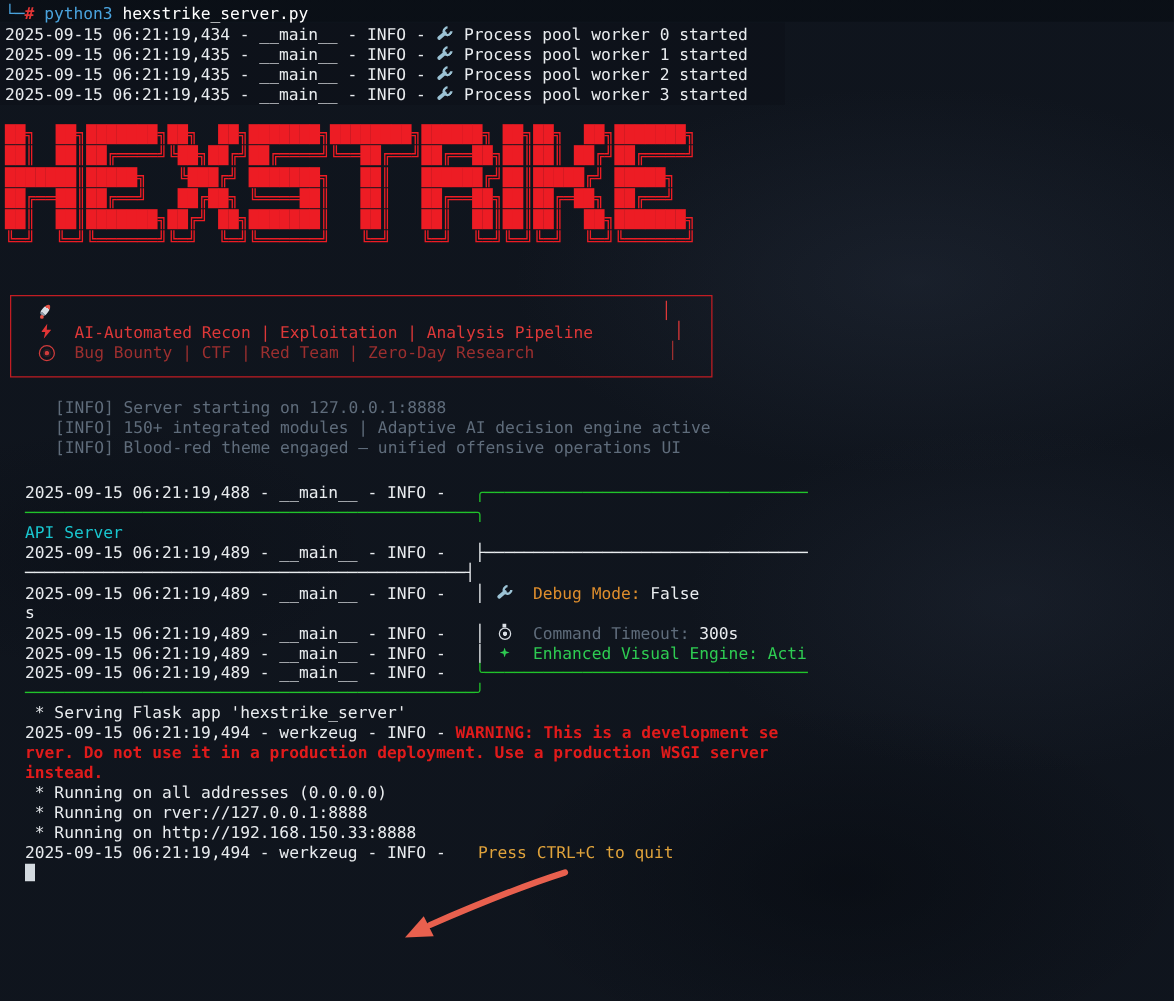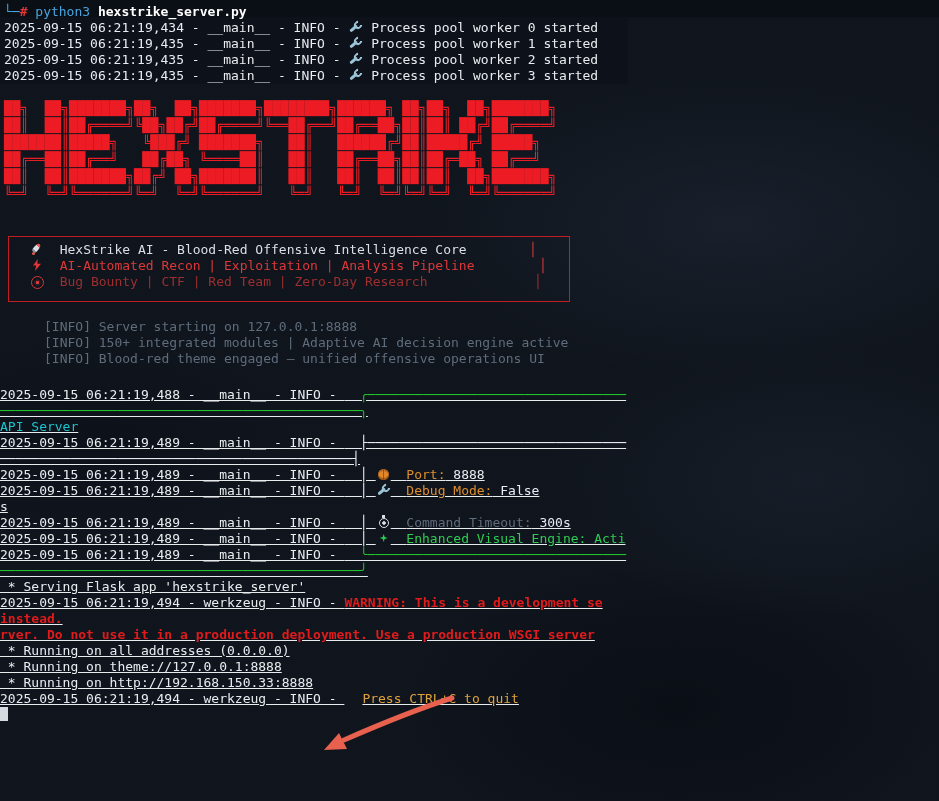--- a/index.html
+++ b/index.html
@@ -13,21 +13,21 @@
       radial-gradient(420px 220px at 72% 88%, rgba(4,7,12,.45), rgba(4,7,12,0) 65%),
       radial-gradient(340px 170px at 10% 55%, rgba(8,12,19,.35), rgba(8,12,19,0) 60%),
       linear-gradient(180deg, rgba(5,8,13,.55) 791px, rgba(5,8,13,.55) 100%),
       #1c2431;
     font-family:"DejaVu Sans Mono", monospace; font-size:13px; line-height:16px; color:#e9ecef;
   }
   .block{ position:absolute; }
   .trow{ height:16px; white-space:pre; }
   
   .w   { color:#e9ecef; }
-  .bw  { color:#ffffff; font-weight:bold; }
+  .bw  { color:#ffffff; font-weight:normal; }
   .dim { color:#5f6c7b; }
   .blu { color:#4aa3dd; }
   .rhash{ color:#e03535; font-weight:bold; }
   .grn { color:#21c32b; }
   .cyn { color:#19c6cf; }
   .org { color:#df8e2d; }
   .pur { color:#a55bd4; }
   .gtx { color:#2ecc52; }
   .warn{ color:#e11b1b; font-weight:bold; }
   .amb { color:#dfa23b;margin-left:18px; }
@@ -91,50 +91,49 @@
     </div>
 
   <pre id="art" style="color: rgb(237, 28, 36);">██╗  ██╗███████╗██╗  ██╗███████╗████████╗██████╗ ██╗██╗  ██╗███████╗
 ██║  ██║██╔════╝╚██╗██╔╝██╔════╝╚══██╔══╝██╔══██╗██║██║ ██╔╝██╔════╝
 ███████║█████╗   ╚███╔╝ ███████╗   ██║   ██████╔╝██║█████╔╝ █████╗  
 ██╔══██║██╔══╝   ██╔██╗ ╚════██║   ██║   ██╔══██╗██║██╔═██╗ ██╔══╝  
 ██║  ██║███████╗██╔╝ ██╗███████║   ██║   ██║  ██║██║██║  ██╗███████╗
 ╚═╝  ╚═╝╚══════╝╚═╝  ╚═╝╚══════╝   ╚═╝   ╚═╝  ╚═╝╚═╝╚═╝  ╚═╝╚══════╝</pre>
 
   <div id="banner" style="border-color: rgb(194, 29, 35);">
-      <div class="brow"><span class="icon i-rocket"></span><span class="bnw">  HexStrike AI - Blood-Red Offensive Intelligence Core</span><span class="bar bnr" style="right: 32px;">│</span></div>
+      <div class="brow"><span class="icon i-rocket"></span><span class="bar bnr" style="right: 32px;">│</span></div>
       <div class="brow"><span class="icon i-bolt"></span><span class="bnr">  AI-Automated Recon | Exploitation | Analysis Pipeline</span><span class="bar bnr" style="right: 22px;">│</span></div>
       <div class="brow"><span class="icon i-target"></span><span class="bnd">  Bug Bounty | CTF | Red Team | Zero-Day Research</span><span class="bar bnd" style="right: 27px;">│</span></div>
     </div>
 
   <div id="info-block" class="block" style="left:4px; top:319px;margin-left:40px;">
       <div class="trow"><span class="dim">[INFO] Server starting on 127.0.0.1:8888</span></div>
       <div class="trow"><span class="dim">[INFO] 150+ integrated modules | Adaptive AI decision engine active</span></div>
       <div class="trow"><span class="dim">[INFO] Blood-red theme engaged — unified offensive operations UI</span></div>
     </div>
 
-  <div id="log-block" class="block" style="left:0; top:387px;text-decoration:underline;">
+  <div id="log-block" class="block" style="left:20px; top:387px;">
       <div class="trow"><span class="w">2025-09-15 06:21:19,488 - __main__ - INFO - </span><span class="grn">  ╭─────────────────────────────────</span></div>
       <div class="trow"><span class="grn">──────────────────────────────────────────────╮</span></div>
       <div class="trow"><span class="cyn">API Server</span></div>
       <div class="trow"><span class="w">2025-09-15 06:21:19,489 - __main__ - INFO - </span><span class="w">  ├─────────────────────────────────</span></div>
       <div class="trow"><span class="w">─────────────────────────────────────────────┤</span></div>
-      <div class="trow"><span class="w">2025-09-15 06:21:19,489 - __main__ - INFO - </span><span class="w">  │ </span><span class="icon i-globe"></span><span class="w">  </span><span class="org">Port:</span><span class="w"> 8888</span></div>
       <div class="trow"><span class="w">2025-09-15 06:21:19,489 - __main__ - INFO - </span><span class="w">  │ </span><span class="icon i-wrench"></span><span class="w">  </span><span class="org">Debug Mode:</span><span class="w"> False</span></div>
       <div class="trow"><span class="w">s</span></div>
       <div class="trow"><span class="w">2025-09-15 06:21:19,489 - __main__ - INFO - </span><span class="w">  │ </span><span class="icon i-stopwatch"></span><span class="w">  </span><span class="dim">Command Timeout:</span><span class="w"> 300s</span></div>
       <div class="trow"><span class="w">2025-09-15 06:21:19,489 - __main__ - INFO - </span><span class="w">  │ </span><span class="icon i-spark"></span><span class="w">  </span><span class="gtx">Enhanced Visual Engine: Acti</span></div>
       <div class="trow"><span class="w">2025-09-15 06:21:19,489 - __main__ - INFO - </span><span class="grn">  ╰─────────────────────────────────</span></div>
       <div class="trow"><span class="grn">──────────────────────────────────────────────╯</span></div>
       <div class="trow"><span class="w"> * Serving Flask app 'hexstrike_server'</span></div>
       <div class="trow"><span class="w">2025-09-15 06:21:19,494 - werkzeug - INFO - </span><span class="warn">WARNING: This is a development se</span></div>
+      <div class="trow"><span class="warn">rver. Do not use it in a production deployment. Use a production WSGI server</span></div>
       <div class="trow"><span class="warn">instead.</span></div>
-      <div class="trow"><span class="warn">rver. Do not use it in a production deployment. Use a production WSGI server</span></div>
       <div class="trow"><span class="w"> * Running on all addresses (0.0.0.0)</span></div>
-      <div class="trow"><span class="w"> * Running on theme://127.0.0.1:8888</span></div>
+      <div class="trow"><span class="w"> * Running on rver://127.0.0.1:8888</span></div>
       <div class="trow"><span class="w"> * Running on http://192.168.150.33:8888</span></div>
       <div class="trow"><span class="w">2025-09-15 06:21:19,494 - werkzeug - INFO - </span><span class="amb">Press CTRL+C to quit</span></div>
       <div class="trow"><span class="cursor"></span></div>
     </div>
 
   <svg id="arrow" width="145" height="62" viewBox="0 0 145 62">
     <path id="arrow-tail" d="M134,6 Q90,20 26,48" fill="none" stroke-width="5" stroke-linecap="round" stroke="#e8604e"></path>
     <polygon id="arrow-head" points="6,58 21,41 29,57" fill="#e8604e"></polygon>
   </svg>
 </div>

